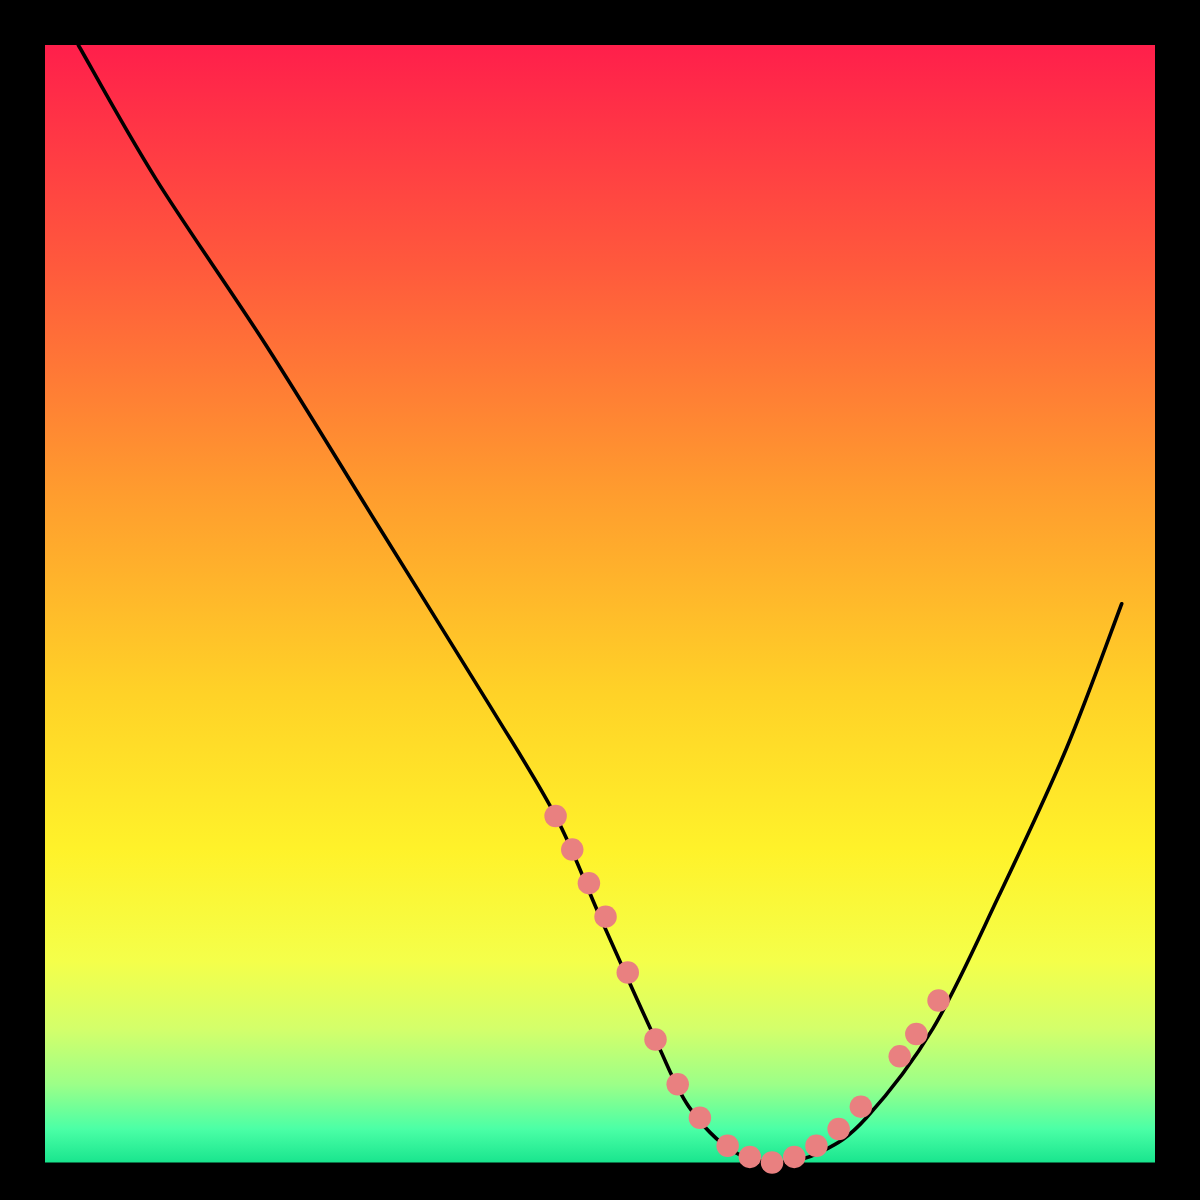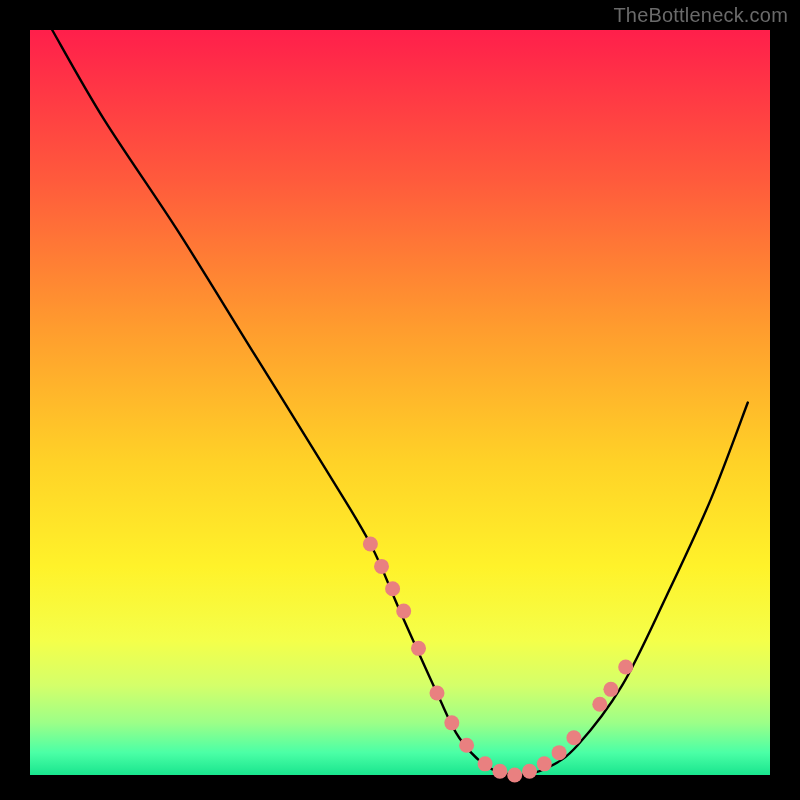--- a/index.html
+++ b/index.html
@@ -32,21 +32,20 @@
     position: absolute;
     top: 0;
     left: 0;
   }
 </style>
 </head>
 <body>
 
 <div class="stage">
 
-  <div class="watermark">TheBottleneck.com</div>
 
   <svg id="chart-svg" width="800" height="800" viewBox="0 0 800 800">
     <defs>
       <linearGradient id="bg-grad" x1="0" y1="0" x2="0" y2="1">
           <stop offset="0%" stop-color="#ff1f4b"></stop>
           <stop offset="20%" stop-color="#ff5a3c"></stop>
           <stop offset="40%" stop-color="#ff9c2e"></stop>
           <stop offset="57.99999999999999%" stop-color="#ffd227"></stop>
           <stop offset="72%" stop-color="#fff22a"></stop>
           <stop offset="82%" stop-color="#f4ff4a"></stop>

